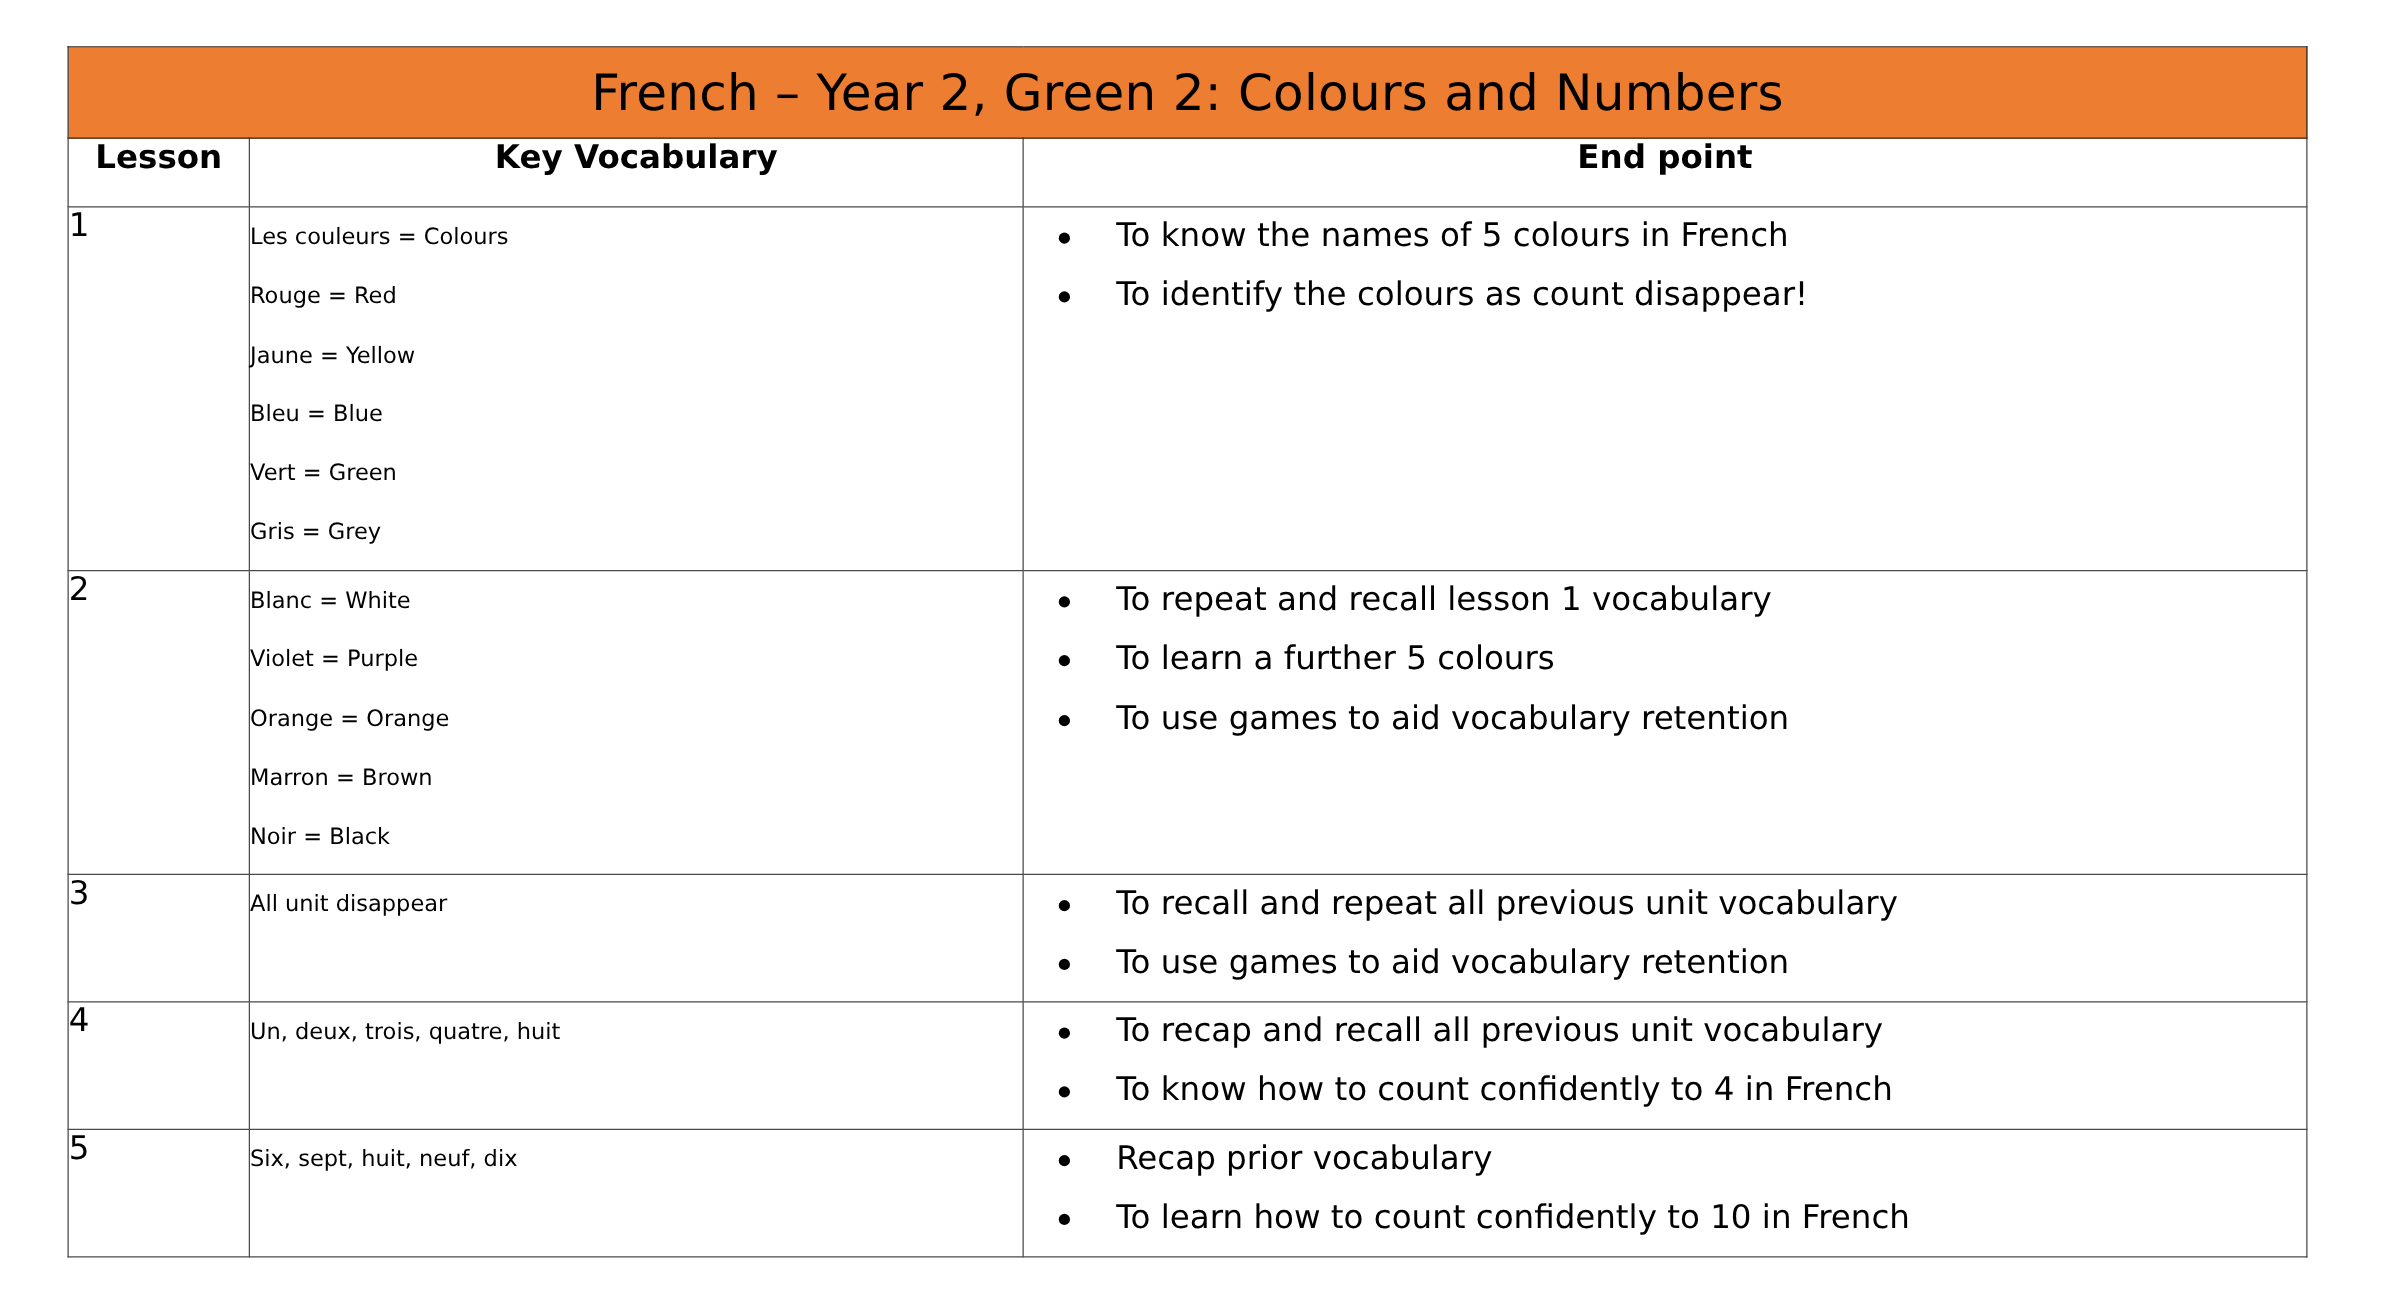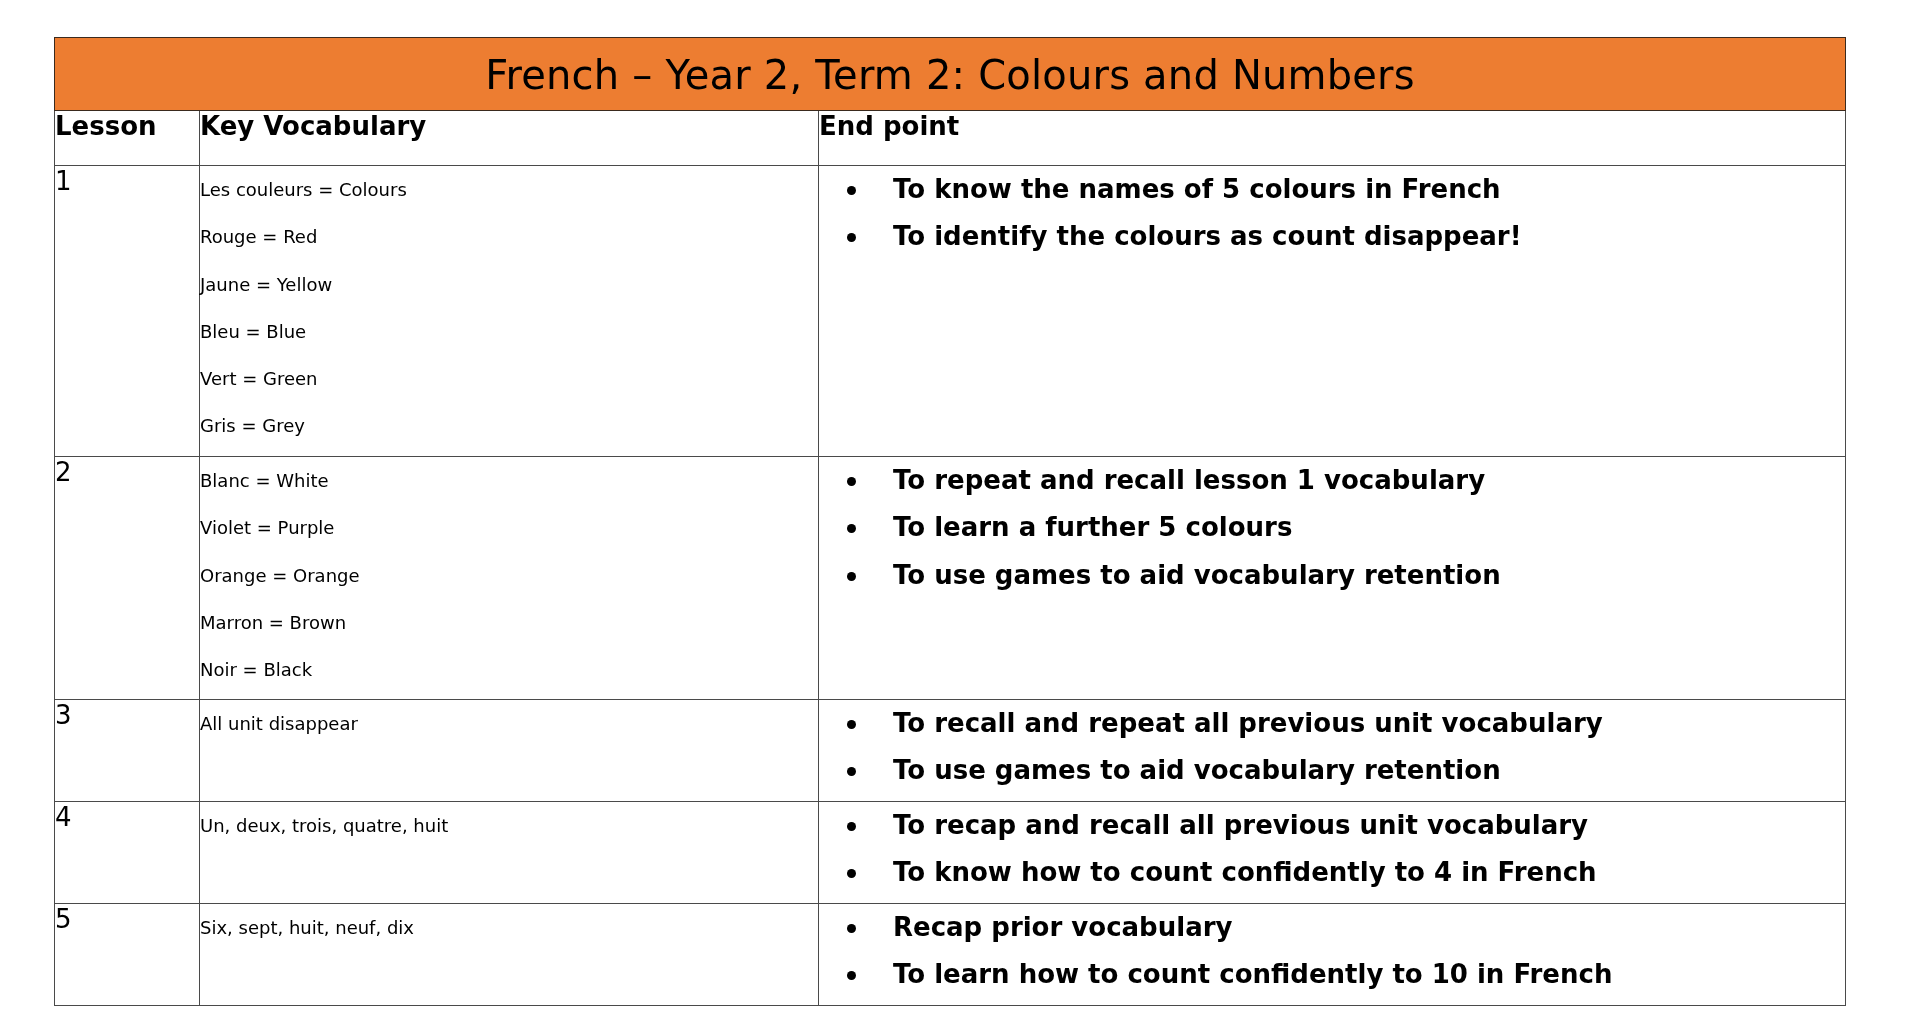--- a/index.html
+++ b/index.html
@@ -37,21 +37,21 @@
       text-align: center;
       vertical-align: middle !important;
       font-size: 40px;
       font-weight: normal;
       letter-spacing: 0.2px;
       border-color: #3a2a1e !important;
     }
     .title-cell span { position: relative; top: 1px; }
     .hdr th {
       height: 54px;
-      text-align: left;
+      text-align: center;
       font-size: 26px;
       font-weight: bold;
       padding-left: 13px;
       vertical-align: middle;
     }
     .col-lesson { width: 145px; }
     .col-vocab { width: 619px; }
     .col-end { width: auto; }
     td.lesson-num {
       font-size: 26px;
@@ -66,21 +66,20 @@
       height: 47.3px;
       white-space: nowrap;
     }
     td.end-cell {
       padding: 9px 0 0 0;
     }
     ul.endpoints {
       list-style: none;
       margin: 0;
       padding: 0;
-      font-weight: bold;
     }
     ul.endpoints li {
       position: relative;
       font-size: 26px;
       line-height: 47.3px;
       height: 47.3px;
       padding-left: 74px;
       white-space: nowrap;
     }
     .bullet {
@@ -102,21 +101,21 @@
 <div class="sheet">
   <table class="plan">
     <colgroup>
       <col class="col-lesson">
       <col class="col-vocab">
       <col class="col-end">
     </colgroup>
     <tbody>
         <tr>
       <td class="title-cell" colspan="3" style="background: rgb(237, 125, 49);">
-        <span>French – Year 2, Term 2: Colours and Numbers</span>
+        <span>French – Year 2, Green 2: Colours and Numbers</span>
       </td>
     </tr>
     <tr class="hdr">
       <th>Lesson</th>
       <th>Key Vocabulary</th>
       <th>End point</th>
     </tr>
 
     <tr class="r1">
       <td class="lesson-num">1</td>

